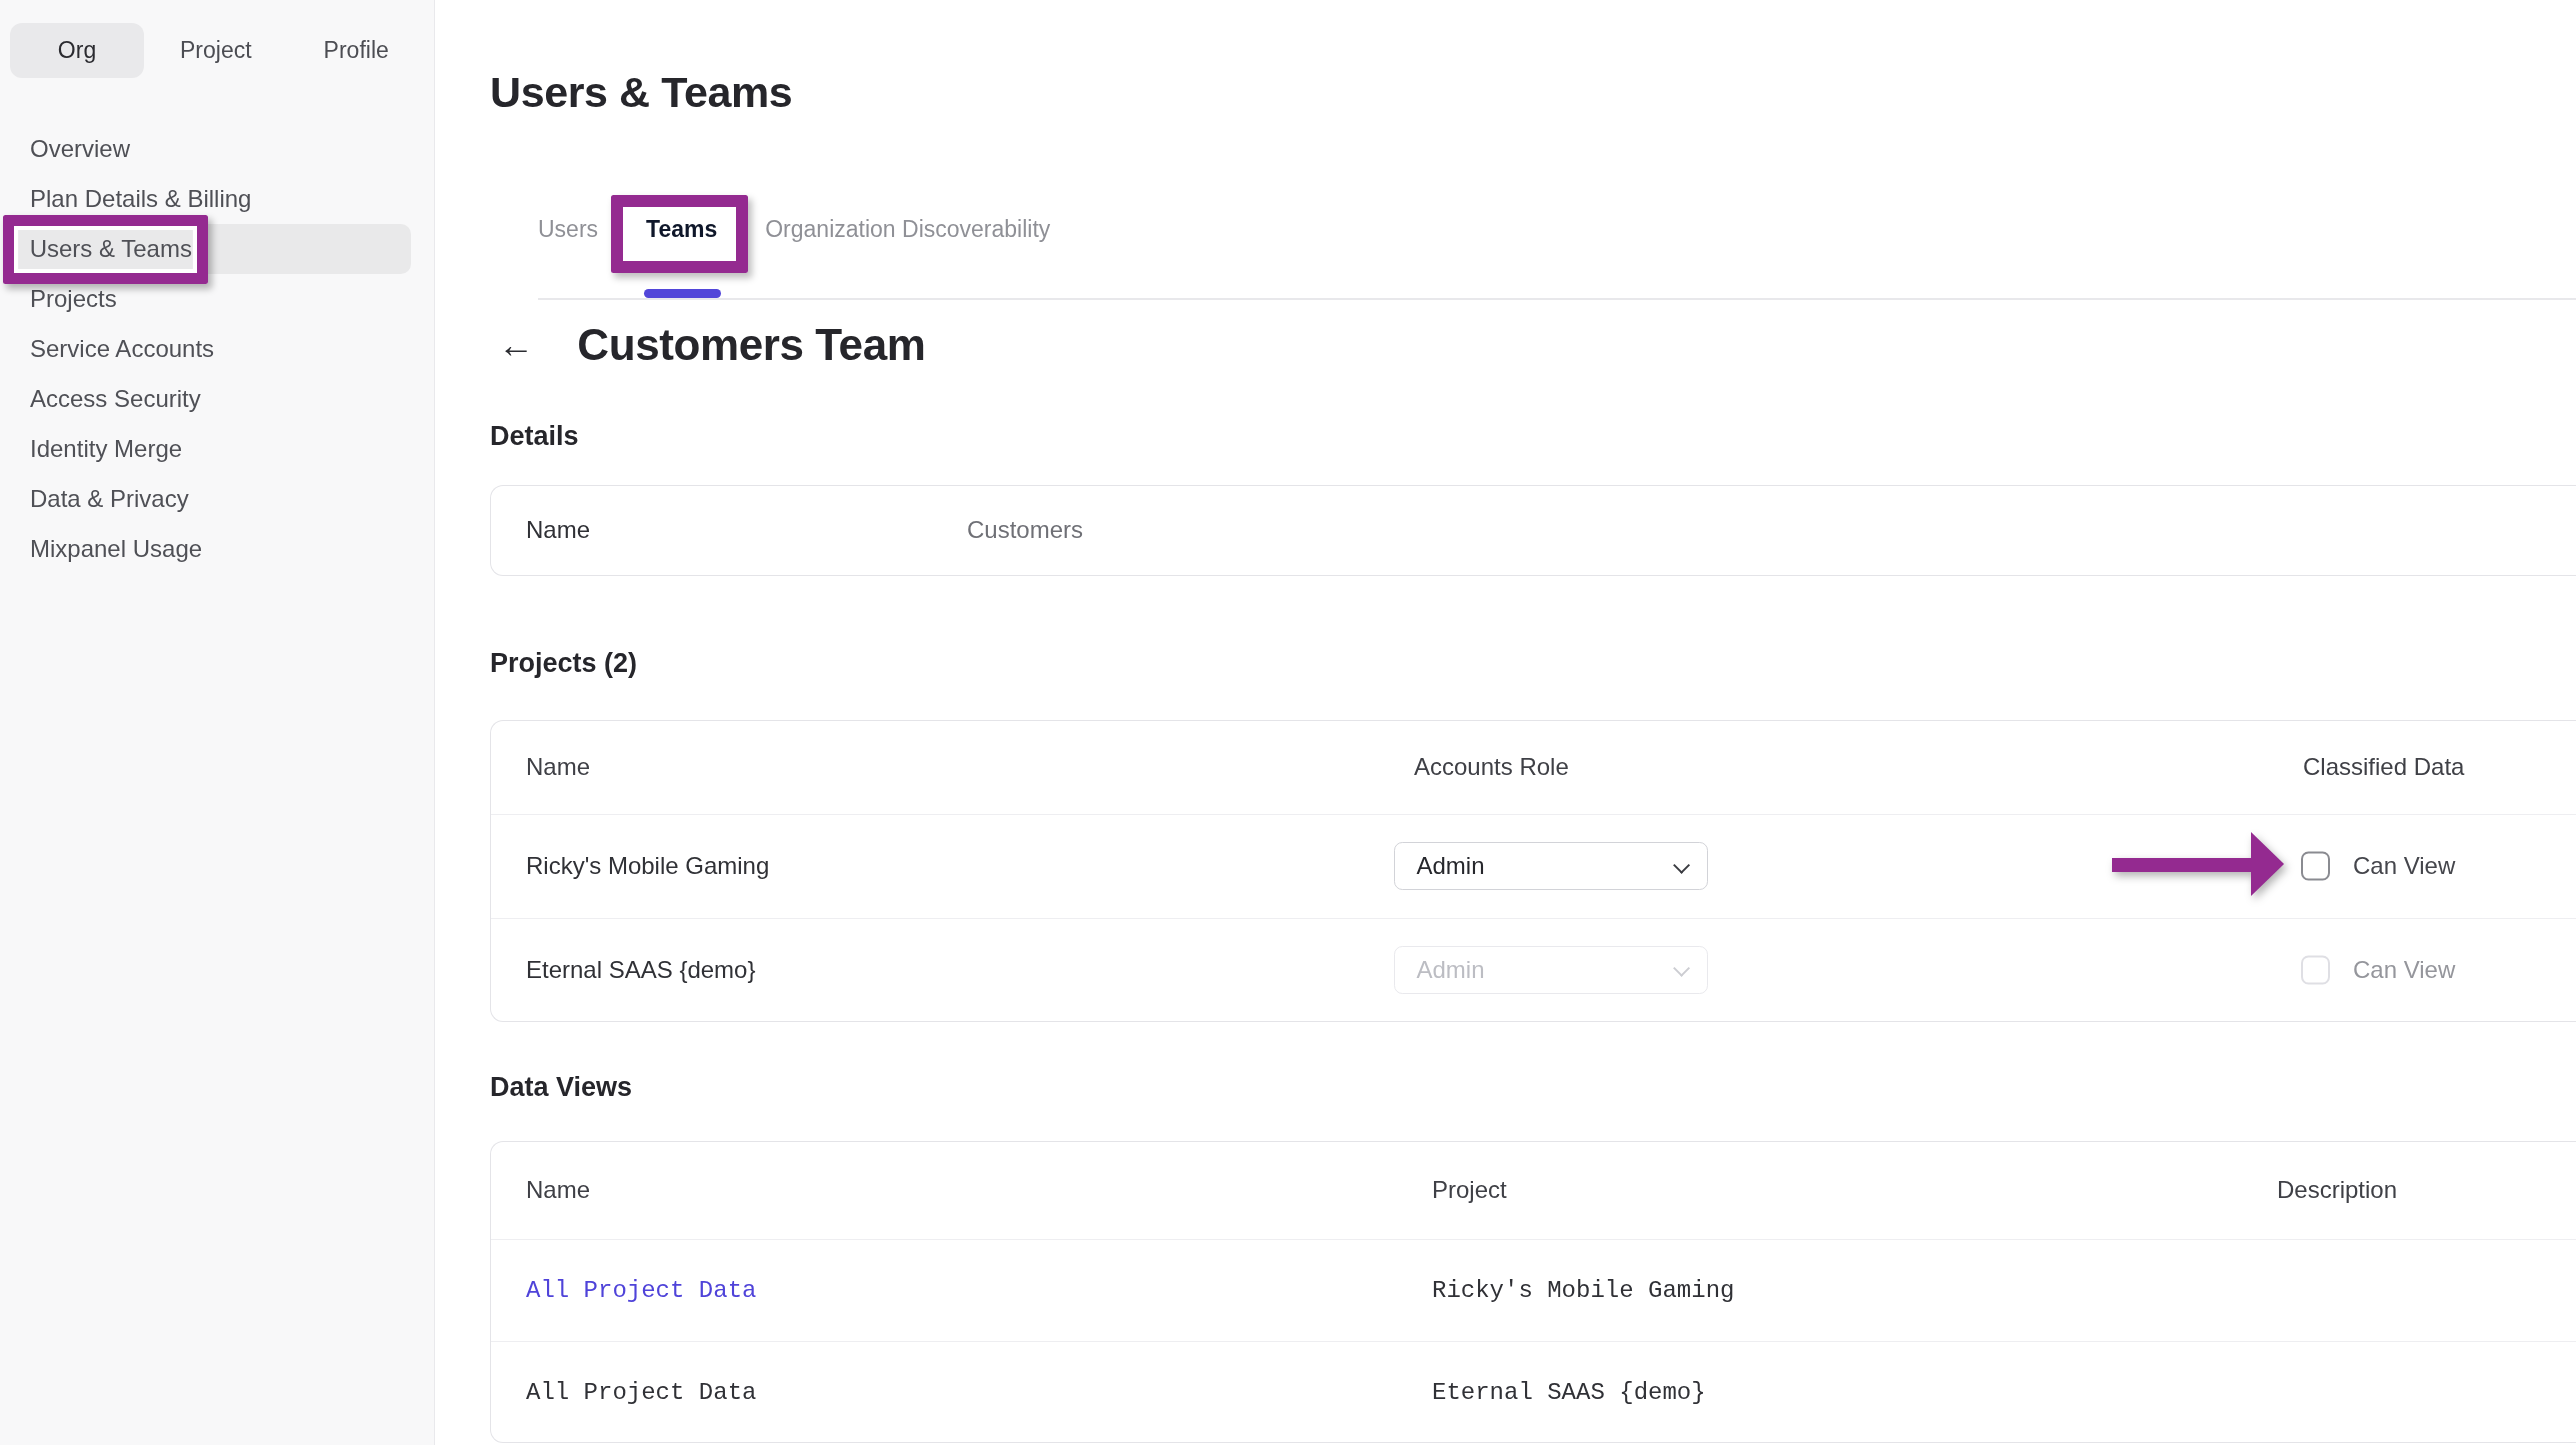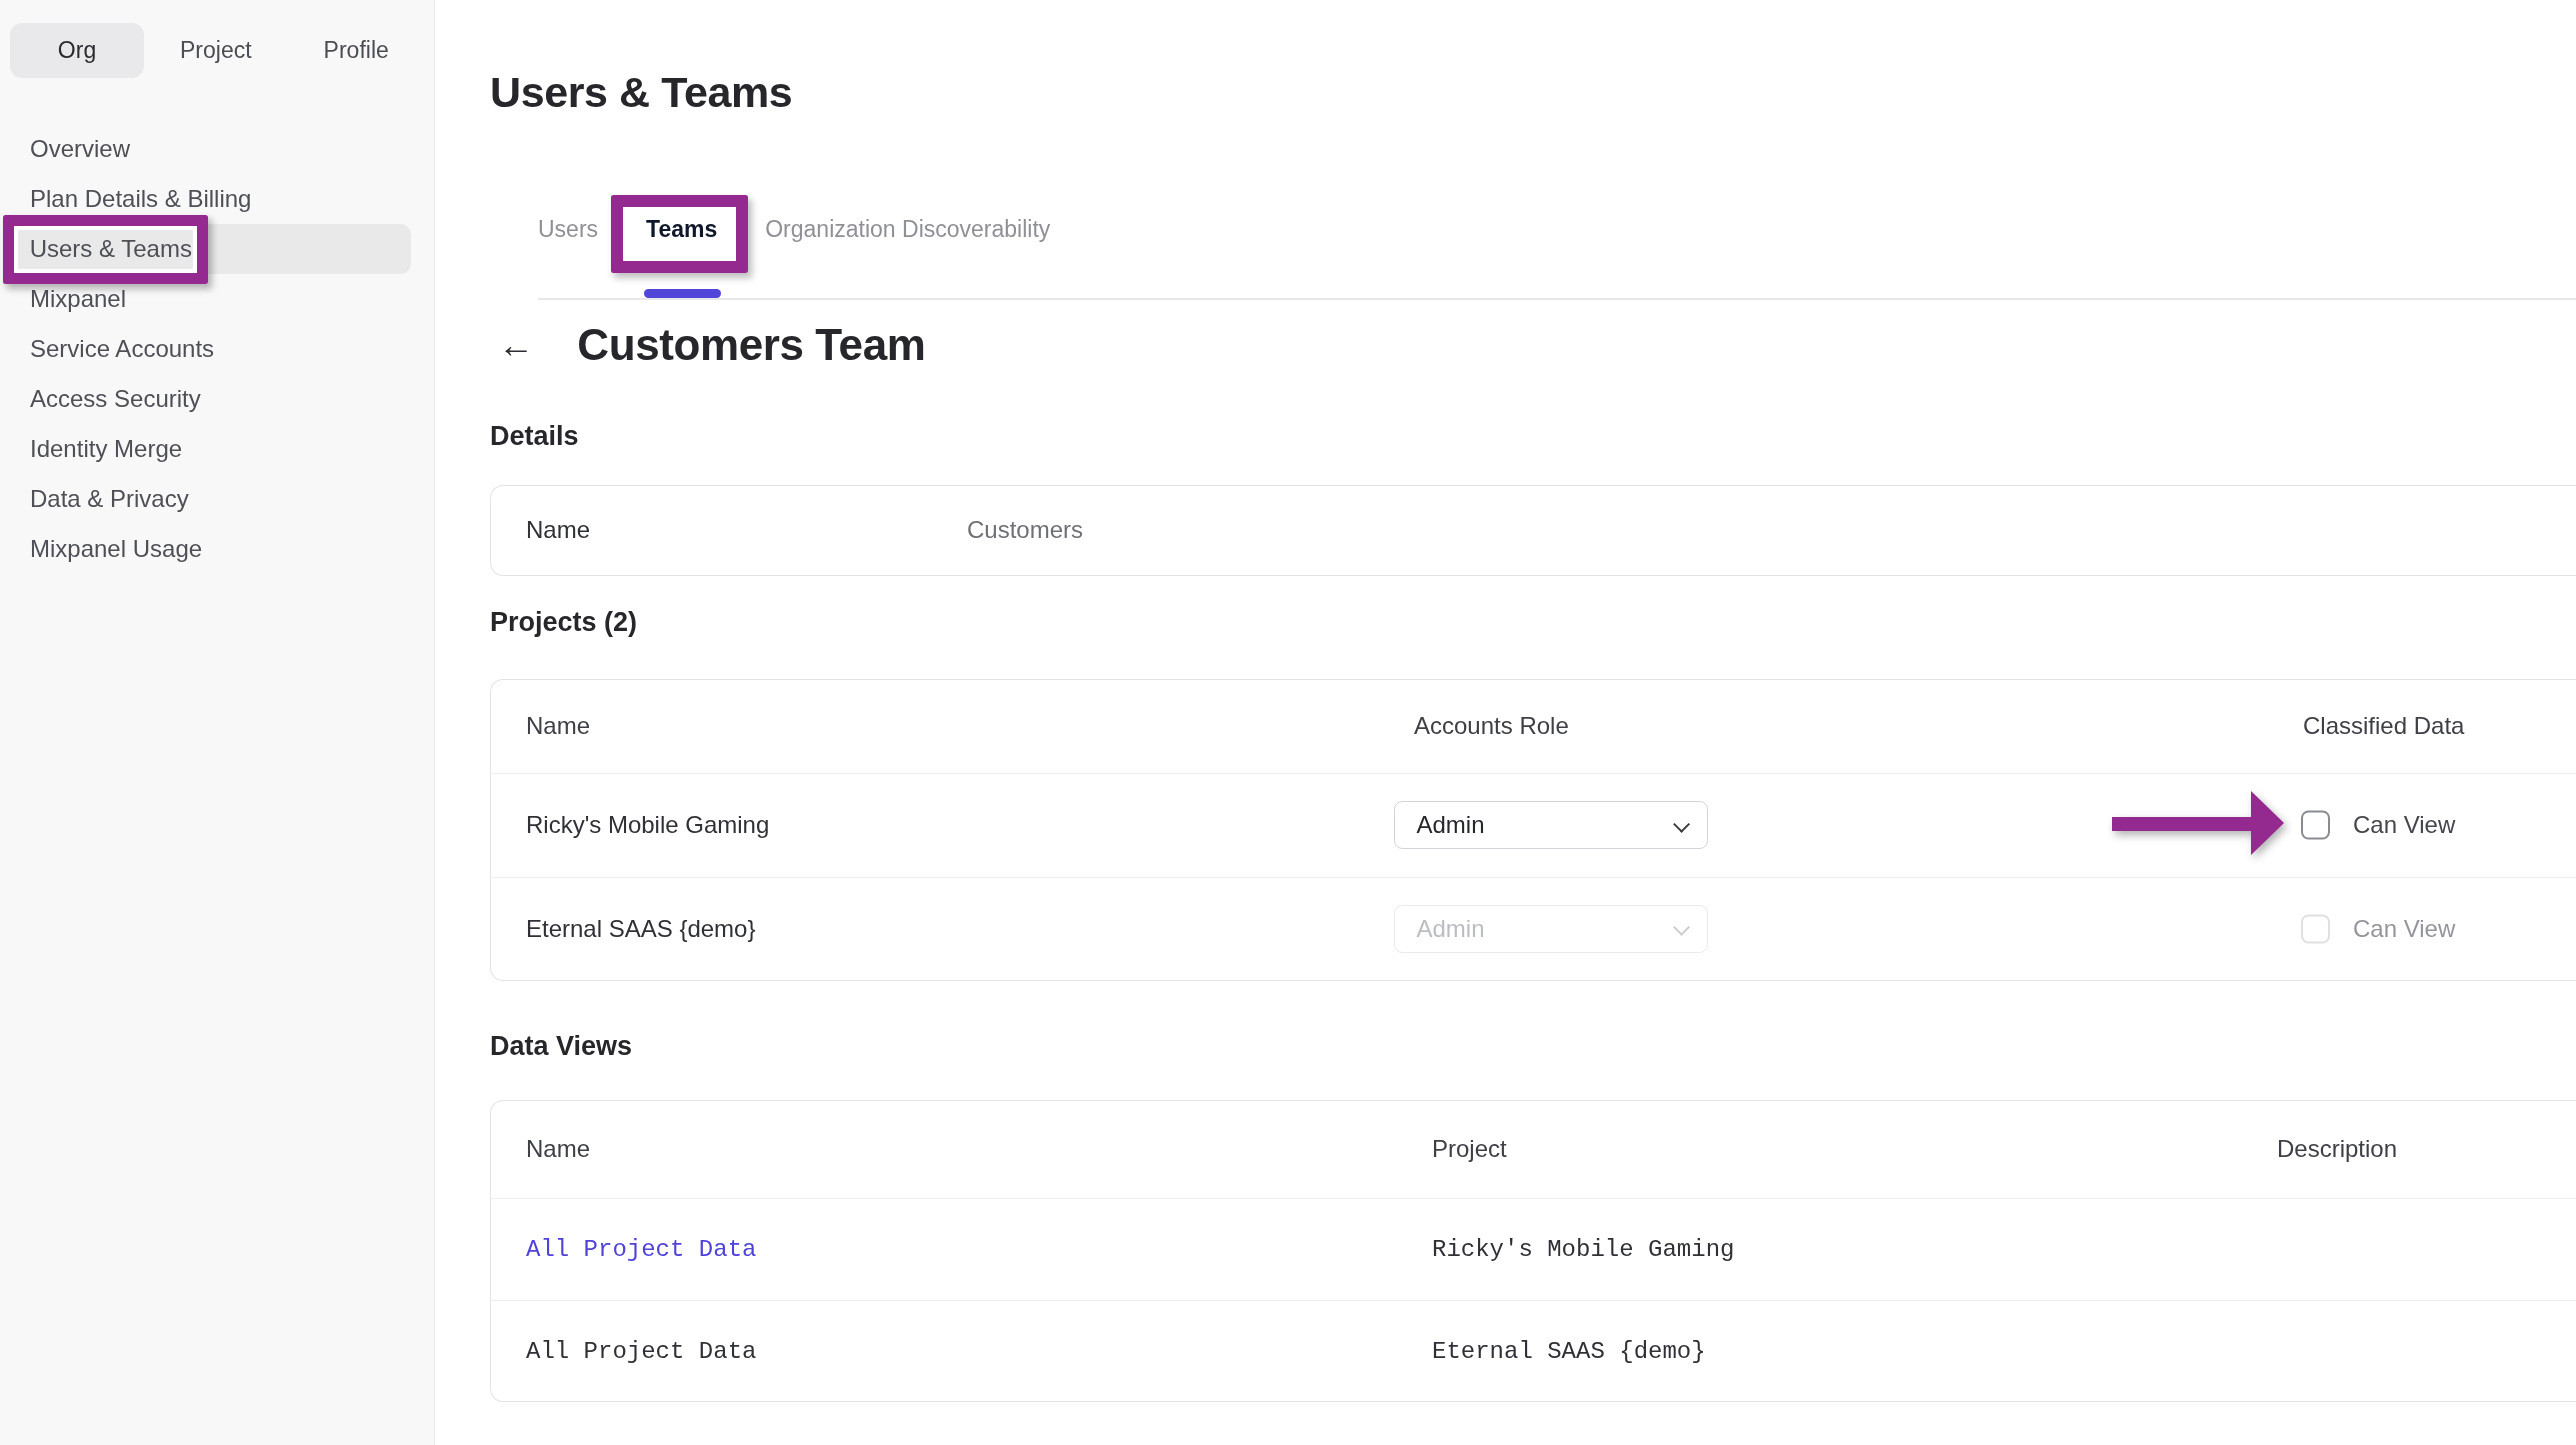--- a/index.html
+++ b/index.html
@@ -147,21 +147,21 @@
     font-weight: 700;
     color: #26262b;
     letter-spacing: -0.4px;
   }
   .section-heading {
     font-size: 27px;
     font-weight: 700;
     color: #26262b;
   }
   .h-details   { margin-top: 51px; }
-  .h-projects  { margin-top: 31px; }
+  .h-projects  { margin-top: 72px; }
   .h-dataviews { margin-top: 50px; }
 
   .card {
     width: 100%;
     border: 1.7px solid #e4e4e8;
     border-right: none;
     border-radius: 13.2px 0 0 13.2px;
     background: #ffffff;
   }
   .details-card {
@@ -277,21 +277,21 @@
     <div class="s-tab plain">Profile</div>
   </div>
 
   <nav class="s-items">
     <div class="s-item">Overview</div>
     <div class="s-item">Plan Details &amp; Billing</div>
     <div class="s-item selected">
       <span>Users &amp; Teams</span>
       <div class="side-ann"></div>
     </div>
-    <div class="s-item">Mixpanel</div>
+    <div class="s-item">Projects</div>
     <div class="s-item">Service Accounts</div>
     <div class="s-item">Access Security</div>
     <div class="s-item">Identity Merge</div>
     <div class="s-item">Data &amp; Privacy</div>
     <div class="s-item">Mixpanel Usage</div>
   </nav>
 </aside>
 
 <main class="main">
   <h1 class="page-title">Users &amp; Teams</h1>

